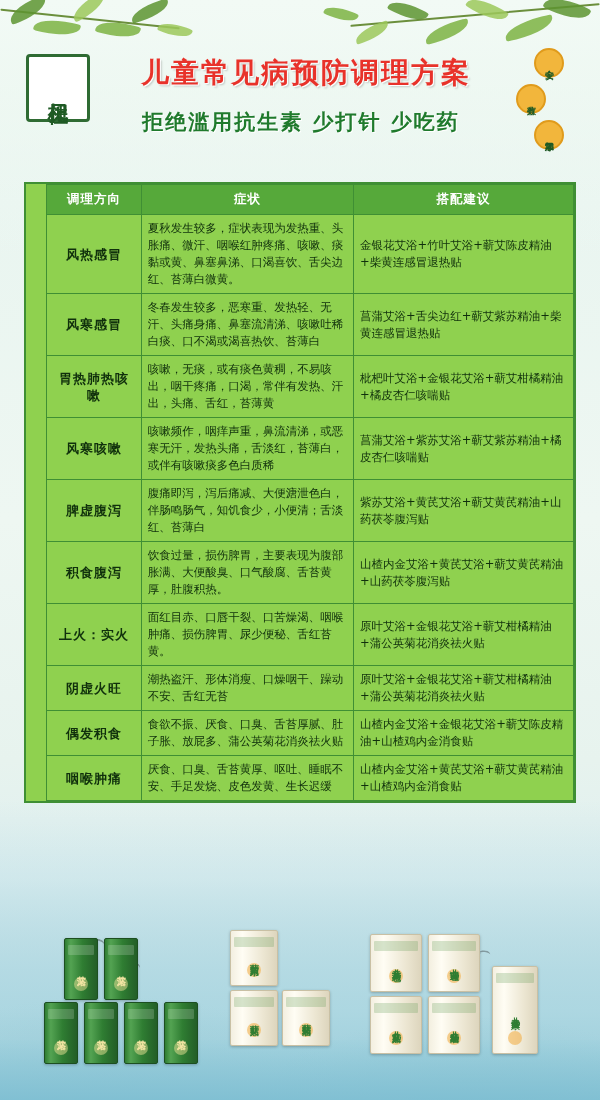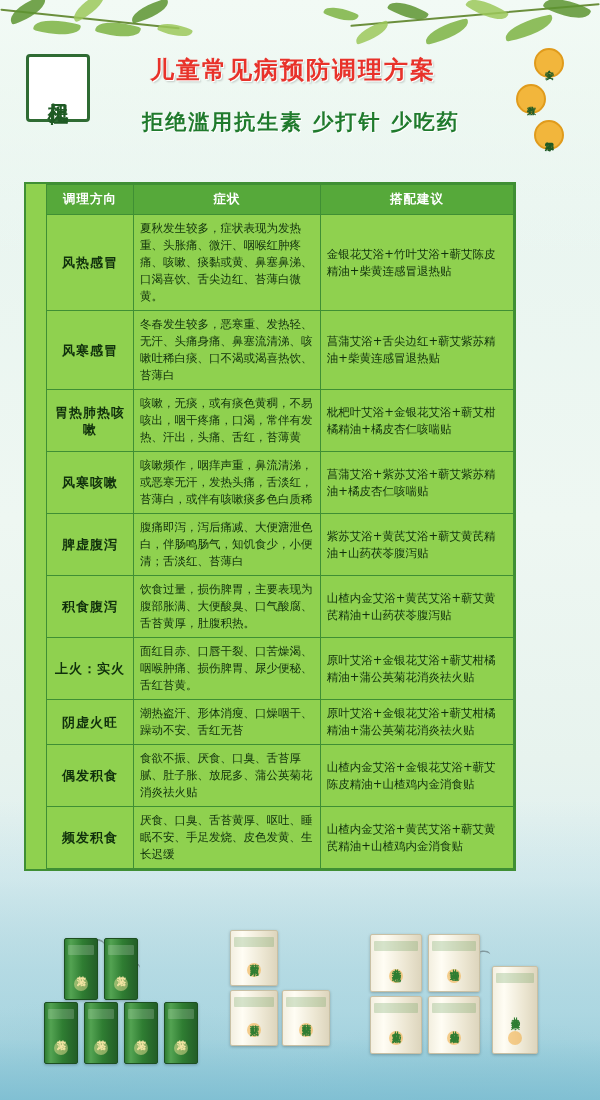--- a/index.html
+++ b/index.html
@@ -76,25 +76,25 @@
   }
   .logo-stamp .logo-text {
     font-family: "DejaVu Serif", serif;
     font-size: 20px; line-height: 19px;
     color: #1f5a24; font-weight: bold;
     writing-mode: vertical-rl;
     letter-spacing: 1px;
     text-align: center;
   }
   .title-main {
-    position: absolute; left: 83px; top: 8px; width: 420px;
+    position: absolute; left: 96px; top: 8px; width: 420px;
     text-align: center;
     font-family: "DejaVu Serif", serif;
     font-weight: bold;
-    font-size: 24px;
+    font-size: 28px;
     letter-spacing: 2px;
     color: #e8322a;
     text-shadow: 1px 1px 0 #ffffff, 2px 2px 2px rgba(0,0,0,.18);
   }
   .title-sub {
     position: absolute; left: 86px; top: 62px; width: 430px;
     text-align: center;
     font-family: "DejaVu Serif", serif;
     font-weight: bold;
     font-size: 21px;
@@ -117,21 +117,21 @@
     line-height: 9px;
     text-align: center;
   }
   .seal span { writing-mode: vertical-rl; letter-spacing: 0px; }
   .seal.s1 { left: 26px; top: 2px; }
   .seal.s2 { left: 8px;  top: 38px; }
   .seal.s3 { left: 26px; top: 74px; }
 
   
   .table-wrap {
-    position: absolute; left: 24px; top: 182px; width: 492px;
+    position: absolute; left: 24px; top: 182px; width: 552px;
     border: 2px solid #3f8f34;
     background: #8fd14f;
     padding-left: 20px;
   }
   table {
     width: 100%; border-collapse: collapse;
     font-family: "DejaVu Sans", "Liberation Sans", sans-serif;
   }
   thead th {
     background: #56a93a;
@@ -300,21 +300,21 @@
           <td class="col-dir">阴虚火旺</td>
           <td class="col-sym">潮热盗汗、形体消瘦、口燥咽干、躁动不安、舌红无苔</td>
           <td class="col-rec">原叶艾浴+金银花艾浴+蕲艾柑橘精油+蒲公英菊花消炎祛火贴</td>
         </tr>
         <tr>
           <td class="col-dir">偶发积食</td>
           <td class="col-sym">食欲不振、厌食、口臭、舌苔厚腻、肚子胀、放屁多、蒲公英菊花消炎祛火贴</td>
           <td class="col-rec">山楂内金艾浴+金银花艾浴+蕲艾陈皮精油+山楂鸡内金消食贴</td>
         </tr>
         <tr>
-          <td class="col-dir">频发积食</td>
+          <td class="col-dir">咽喉肿痛</td>
           <td class="col-sym">厌食、口臭、舌苔黄厚、呕吐、睡眠不安、手足发烧、皮色发黄、生长迟缓</td>
           <td class="col-rec">山楂内金艾浴+黄芪艾浴+蕲艾黄芪精油+山楂鸡内金消食贴</td>
         </tr>
       </tbody>
     </table>
   </div>
 
   <div class="shelf">
 
     <div class="box" style="left:64px;top:18px;width:34px;height:62px;">

